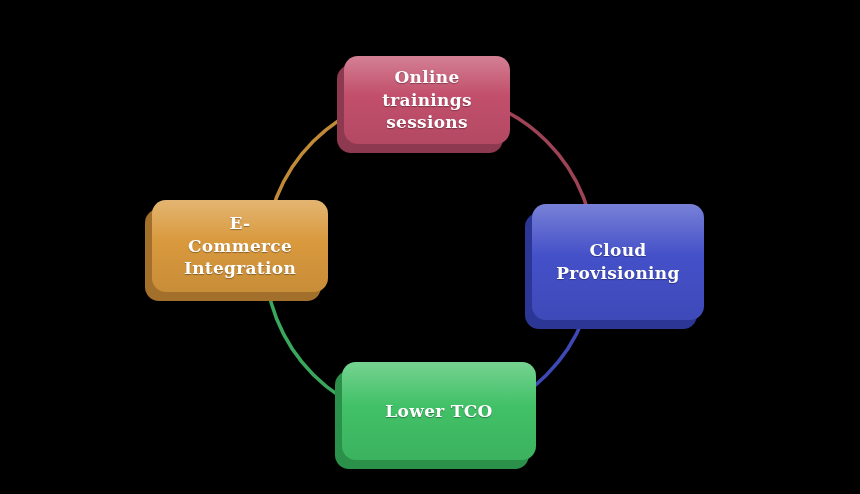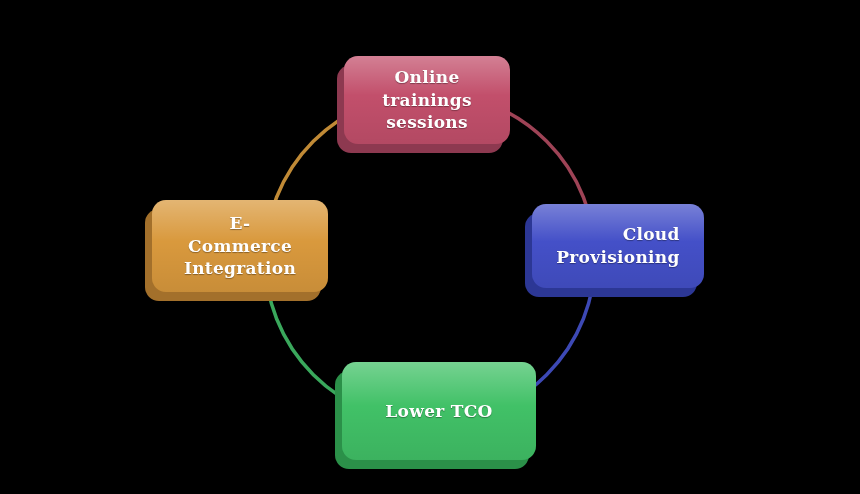--- a/index.html
+++ b/index.html
@@ -47,21 +47,21 @@
     z-index: 1;
     font-weight: bold;
     font-size: 17px;
     line-height: 1.35;
     white-space: pre-line;
     letter-spacing: 0.3px;
     text-shadow: 0 1px 1px rgba(0,0,0,0.35);
     padding: 4px 10px;
   }
   #node-top    { left: 344px; top: 56px;  width: 166px; height: 88px; }
-  #node-right  { left: 532px; top: 204px; width: 172px; height: 84px; text-align: right; }
+  #node-right  { left: 532px; top: 204px; width: 172px; height: 116px; }
   #node-bottom { left: 342px; top: 362px; width: 194px; height: 98px; }
   #node-left   { left: 152px; top: 200px; width: 176px; height: 92px; }
 </style>
 </head>
 <body>
 
 <div id="stage" style="background: rgb(0, 0, 0); padding-left: 27px;">
 
   <svg id="cycle-svg" viewBox="0 0 860 494" xmlns="http://www.w3.org/2000/svg">
     <path d="M 430 93 A 165 165 0 0 1 595 258" stroke="#9e4356"></path>

